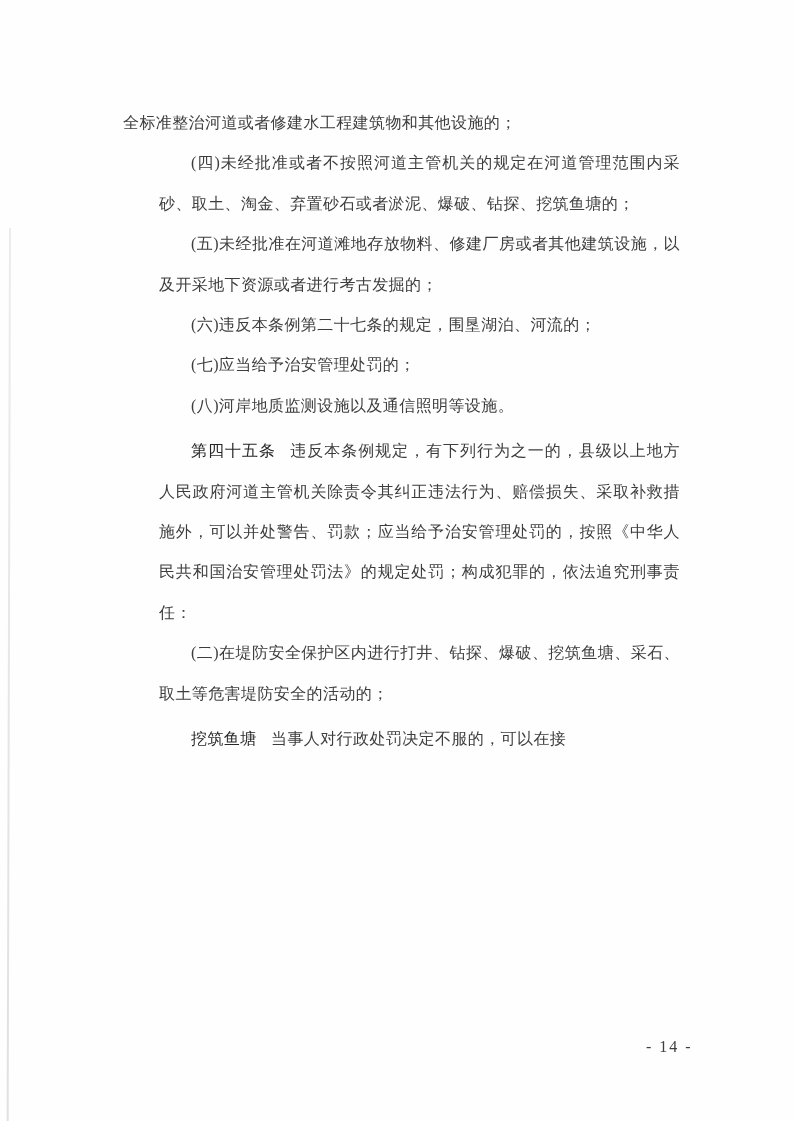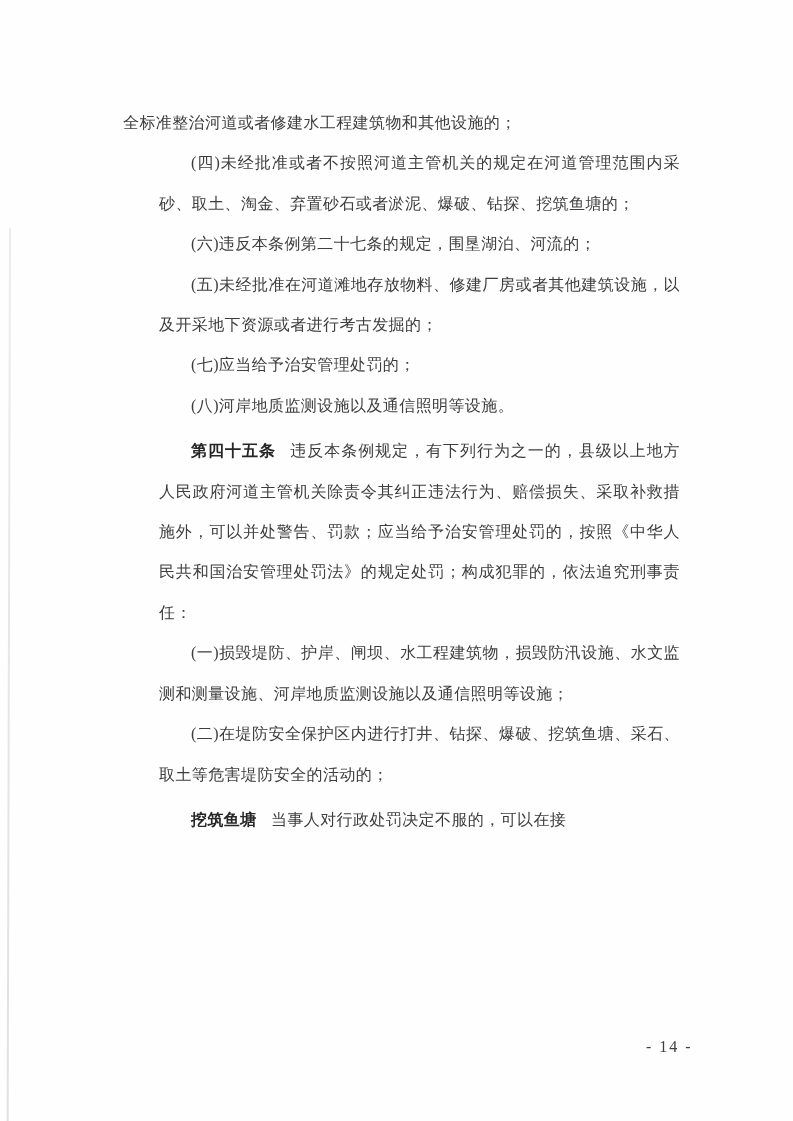--- a/index.html
+++ b/index.html
@@ -50,21 +50,21 @@
     text-indent: 2em;
     margin-left: 36px;
   }
   .text-block p.continuation {
     text-indent: 0;
   }
   .text-block p.article {
     margin-top: 5px;
   }
   .article-label {
-    font-weight: bold;
+    font-weight: normal;
     color: #262626;
     margin-right: 0.9em;
   }
   .page-number {
     position: absolute;
     left: 646px;
     top: 1038px;
     font-size: 16px;
     color: #3f3f3f;
     letter-spacing: 2px;
@@ -72,23 +72,22 @@
   }
 </style>
 </head>
 <body>
 
 <div class="page">
   <div class="scan-line"></div>
   <div class="text-block">
       <p class="continuation"><span>全标准整治河道或者修建水工程建筑物和其他设施的；</span></p>
       <p class="item"><span>(四)未经批准或者不按照河道主管机关的规定在河道管理范围内采砂、取土、淘金、弃置砂石或者淤泥、爆破、钻探、挖筑鱼塘的；</span></p>
+      <p class="item"><span>(五)未经批准在河道滩地存放物料、修建厂房或者其他建筑设施，以及开采地下资源或者进行考古发掘的；</span></p>
       <p class="item"><span>(六)违反本条例第二十七条的规定，围垦湖泊、河流的；</span></p>
-      <p class="item"><span>(五)未经批准在河道滩地存放物料、修建厂房或者其他建筑设施，以及开采地下资源或者进行考古发掘的；</span></p>
       <p class="item"><span>(七)应当给予治安管理处罚的；</span></p>
       <p class="item"><span>(八)河岸地质监测设施以及通信照明等设施。</span></p>
       <p class="article"><span class="article-label">第四十五条</span><span>违反本条例规定，有下列行为之一的，县级以上地方人民政府河道主管机关除责令其纠正违法行为、赔偿损失、采取补救措施外，可以并处警告、罚款；应当给予治安管理处罚的，按照《中华人民共和国治安管理处罚法》的规定处罚；构成犯罪的，依法追究刑事责任：</span></p>
-      <p class="item"><span>(一)损毁堤防、护岸、闸坝、水工程建筑物，损毁防汛设施、水文监测和测量设施、河岸地质监测设施以及通信照明等设施；</span></p>
       <p class="item"><span>(二)在堤防安全保护区内进行打井、钻探、爆破、挖筑鱼塘、采石、取土等危害堤防安全的活动的；</span></p>
       <p class="article"><span class="article-label">挖筑鱼塘</span><span>当事人对行政处罚决定不服的，可以在接</span></p>
     </div>
   <div class="page-number">- 14 -</div>
 </div>
 
 </body></html>

